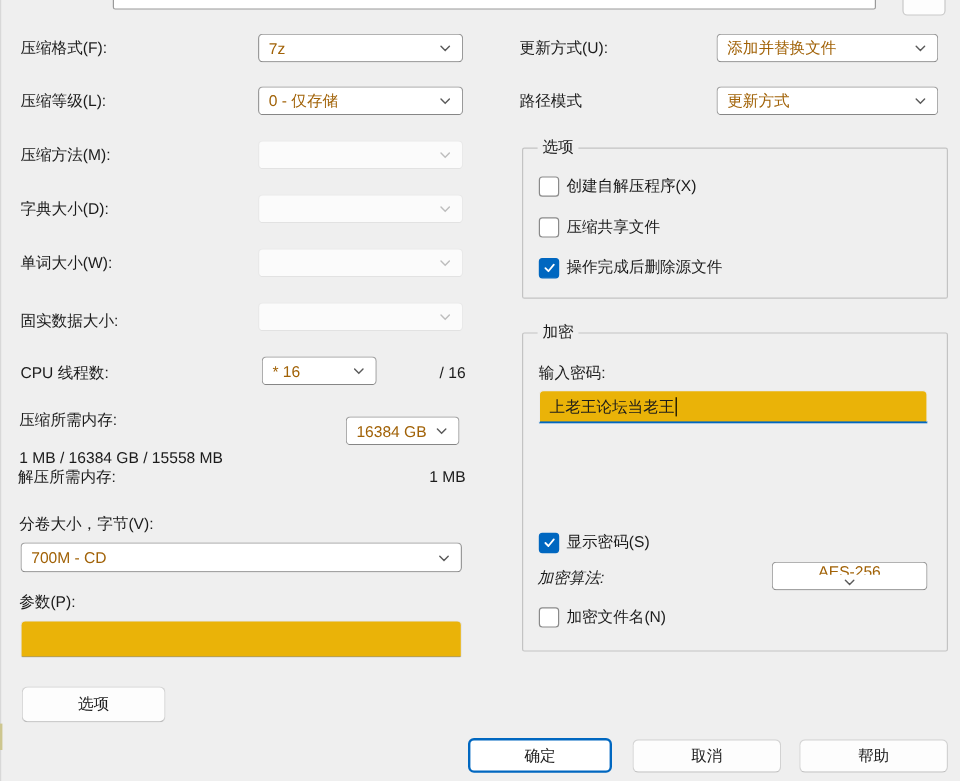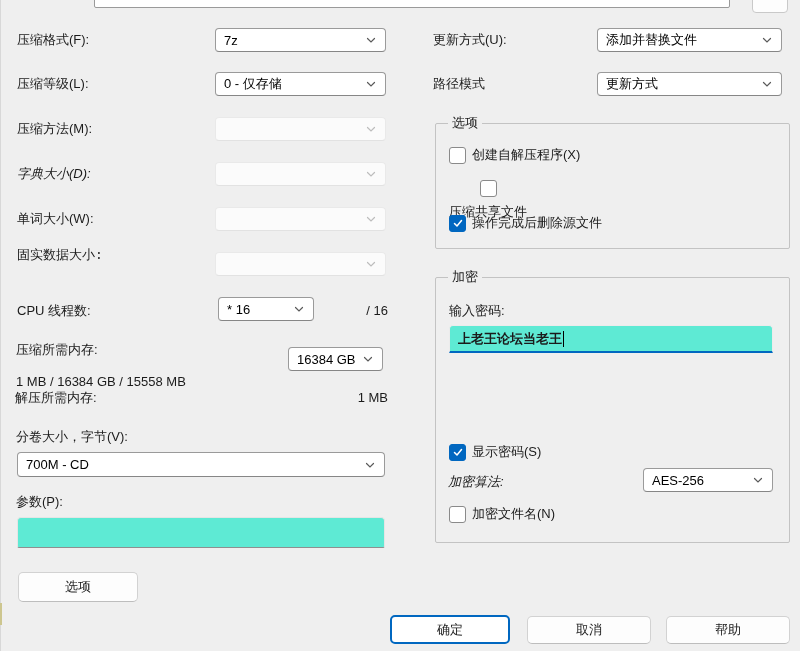--- a/index.html
+++ b/index.html
@@ -16,36 +16,36 @@
 
   
   .dd {
     position:absolute; height:24px;
     background:#ffffff;
     border:1px solid #9a9a9a;
     border-bottom-color:#868686;
     border-radius:4px;
     display:flex; align-items:center;
     padding:0 8px;
-    color:#000000;
+    color:#a16207;
   }
   .dd .val { flex:1 1 auto; white-space:nowrap; overflow:hidden; }
   .dd .chev { flex:0 0 auto; display:flex; align-items:center; color:#5a5a5a; }
   .dd.disabled { background:#fbfbfb; border-color:#e9e9e9; border-bottom-color:#e2e2e2; }
   .dd.disabled .chev { color:#bdbdbd; }
 
   
   .txt {
     position:absolute;
-    background:#5eead4;
+    background:#eab308;
     border:1px solid #e5e5e5;
     border-bottom:1px solid #8f8f8f;
     border-radius:4px 4px 2px 2px;
     padding:0 8px;
-    display:flex; align-items:center;font-weight:bold;
+    display:flex; align-items:center;
   }
   .txt.focused {
     border:1px solid #ececec;
     border-bottom:2px solid #0067c0;
     border-radius:4px 4px 0 0;
   }
   .caret { display:inline-block; width:1px; height:16px; background:#000; margin-left:1px; }
 
   
   .group {
@@ -128,41 +128,41 @@
 <span class="lbl" style="left:17px; top:121px;">压缩方法(M):</span>
 <div class="dd disabled" style="left:215px; top:117px; width:171px;">
   <span class="val"></span>
   <span class="chev">
       <svg width="12" height="12" viewBox="0 0 12 12">
         <path d="M2.5 4.5 L6 8 L9.5 4.5" stroke="currentColor" stroke-width="1.2" fill="none" stroke-linecap="round"></path>
       </svg>
     </span>
 </div>
 
-<span class="lbl" style="left:17px; top:166px;font-style:italic;">字典大小(D):</span>
+<span class="lbl" style="left:17px; top:166px;">字典大小(D):</span>
 <div class="dd disabled" style="left:215px; top:162px; width:171px;">
   <span class="val"></span>
   <span class="chev">
       <svg width="12" height="12" viewBox="0 0 12 12">
         <path d="M2.5 4.5 L6 8 L9.5 4.5" stroke="currentColor" stroke-width="1.2" fill="none" stroke-linecap="round"></path>
       </svg>
     </span>
 </div>
 
 <span class="lbl" style="left:17px; top:211px;">单词大小(W):</span>
 <div class="dd disabled" style="left:215px; top:207px; width:171px;">
   <span class="val"></span>
   <span class="chev">
       <svg width="12" height="12" viewBox="0 0 12 12">
         <path d="M2.5 4.5 L6 8 L9.5 4.5" stroke="currentColor" stroke-width="1.2" fill="none" stroke-linecap="round"></path>
       </svg>
     </span>
 </div>
 
-<span class="lbl" style="left:17px; top:248px;font-family:Liberation Mono, monospace;">固实数据大小:</span>
+<span class="lbl" style="left:17px; top:260px;">固实数据大小:</span>
 <div class="dd disabled" style="left:215px; top:252px; width:171px;">
   <span class="val"></span>
   <span class="chev">
       <svg width="12" height="12" viewBox="0 0 12 12">
         <path d="M2.5 4.5 L6 8 L9.5 4.5" stroke="currentColor" stroke-width="1.2" fill="none" stroke-linecap="round"></path>
       </svg>
     </span>
 </div>
 
 <span class="lbl" style="left:17px; top:303px;">CPU 线程数:</span>
@@ -233,21 +233,21 @@
   <span class="group-title">选项</span>
 </div>
 <div class="cb-row" style="left:449px; top:146px;">
   <span class="cb">
       <svg width="12" height="12" viewBox="0 0 12 12">
         <path d="M2.5 6.5 L5 9 L9.5 3.5" stroke="#ffffff" stroke-width="1.5" fill="none" stroke-linecap="round" stroke-linejoin="round"></path>
       </svg>
     </span>
   <span class="cb-lbl">创建自解压程序(X)</span>
 </div>
-<div class="cb-row" style="left:449px; top:180px;flex-direction:column;">
+<div class="cb-row" style="left:449px; top:180px;">
   <span class="cb">
       <svg width="12" height="12" viewBox="0 0 12 12">
         <path d="M2.5 6.5 L5 9 L9.5 3.5" stroke="#ffffff" stroke-width="1.5" fill="none" stroke-linecap="round" stroke-linejoin="round"></path>
       </svg>
     </span>
   <span class="cb-lbl">压缩共享文件</span>
 </div>
 <div class="cb-row" style="left:449px; top:214px;">
   <span class="cb checked">
       <svg width="12" height="12" viewBox="0 0 12 12">
@@ -269,21 +269,21 @@
 <div class="cb-row" style="left:449px; top:443px;">
   <span class="cb checked">
       <svg width="12" height="12" viewBox="0 0 12 12">
         <path d="M2.5 6.5 L5 9 L9.5 3.5" stroke="#ffffff" stroke-width="1.5" fill="none" stroke-linecap="round" stroke-linejoin="round"></path>
       </svg>
     </span>
   <span class="cb-lbl">显示密码(S)</span>
 </div>
 
 <span class="lbl" style="left:448px; top:474px;font-style:italic;">加密算法:</span>
-<div class="dd" style="left:643px; top:468px; width:130px;">
+<div class="dd" style="left:643px; top:468px; width:130px;flex-direction:column;">
   <span class="val">AES-256</span>
   <span class="chev">
       <svg width="12" height="12" viewBox="0 0 12 12">
         <path d="M2.5 4.5 L6 8 L9.5 4.5" stroke="currentColor" stroke-width="1.2" fill="none" stroke-linecap="round"></path>
       </svg>
     </span>
 </div>
 
 <div class="cb-row" style="left:449px; top:505px;">
   <span class="cb">

